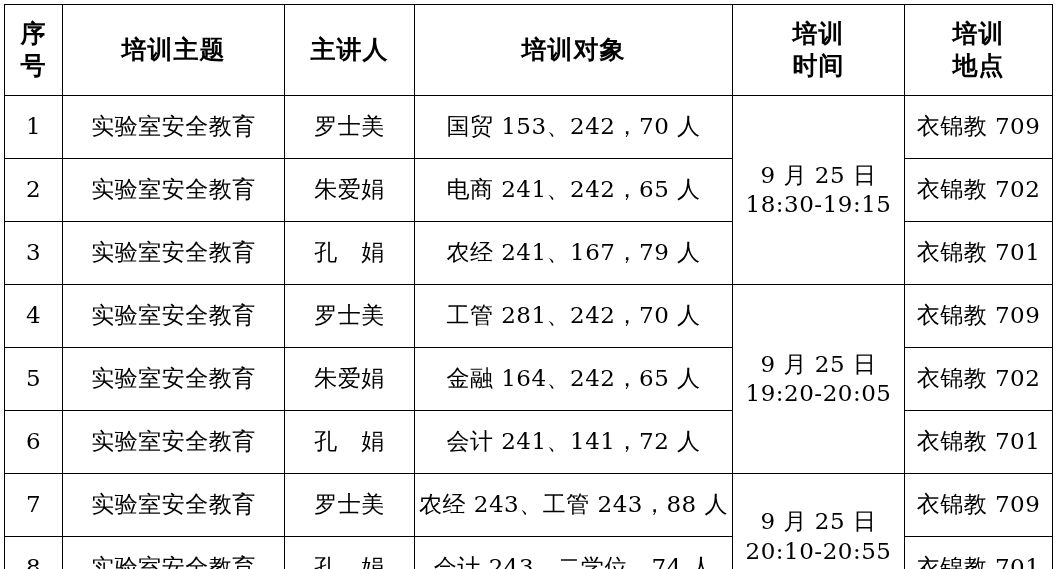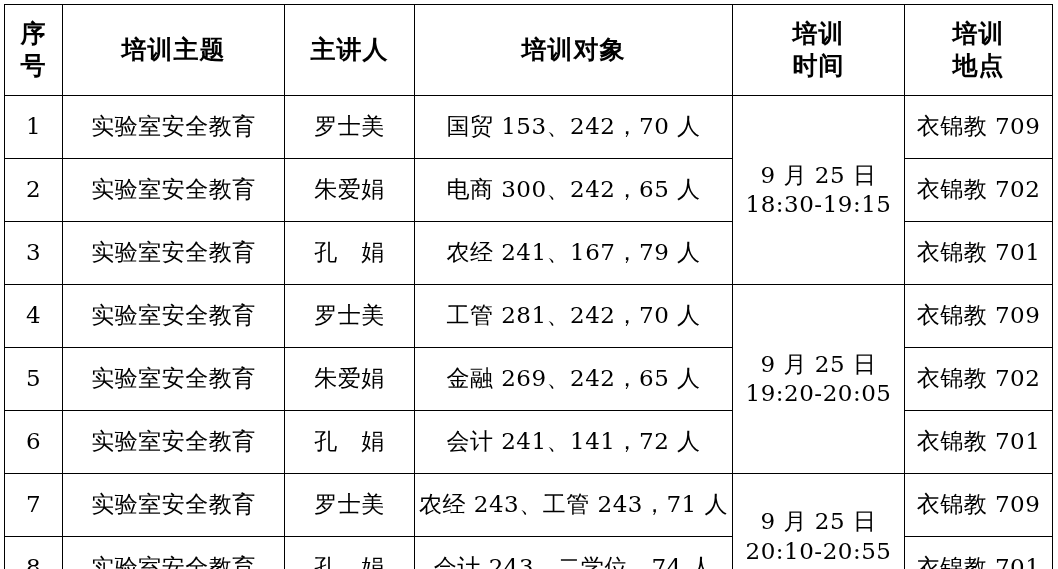--- a/index.html
+++ b/index.html
@@ -96,21 +96,21 @@
         <td class="cell-speaker">罗士美</td>
         <td>国贸 153、242，70 人</td>
         <td class="cell-time" rowspan="3">9 月 25 日
 18:30-19:15</td>
         <td>衣锦教 709</td>
       </tr>
       <tr>
         <td>2</td>
         <td>实验室安全教育</td>
         <td class="cell-speaker">朱爱娟</td>
-        <td>电商 300、242，65 人</td>
+        <td>电商 241、242，65 人</td>
         <td>衣锦教 702</td>
       </tr>
       <tr>
         <td>3</td>
         <td>实验室安全教育</td>
         <td class="cell-speaker">孔　娟</td>
         <td>农经 241、167，79 人</td>
         <td>衣锦教 701</td>
       </tr>
       <tr>
@@ -119,35 +119,35 @@
         <td class="cell-speaker">罗士美</td>
         <td>工管 281、242，70 人</td>
         <td class="cell-time" rowspan="3">9 月 25 日
 19:20-20:05</td>
         <td>衣锦教 709</td>
       </tr>
       <tr>
         <td>5</td>
         <td>实验室安全教育</td>
         <td class="cell-speaker">朱爱娟</td>
-        <td>金融 269、242，65 人</td>
+        <td>金融 164、242，65 人</td>
         <td>衣锦教 702</td>
       </tr>
       <tr>
         <td>6</td>
         <td>实验室安全教育</td>
         <td class="cell-speaker">孔　娟</td>
         <td>会计 241、141，72 人</td>
         <td>衣锦教 701</td>
       </tr>
       <tr>
         <td>7</td>
         <td>实验室安全教育</td>
         <td class="cell-speaker">罗士美</td>
-        <td>农经 243、工管 243，71 人</td>
+        <td>农经 243、工管 243，88 人</td>
         <td class="cell-time" rowspan="2">9 月 25 日
 20:10-20:55</td>
         <td>衣锦教 709</td>
       </tr>
       <tr>
         <td>8</td>
         <td>实验室安全教育</td>
         <td class="cell-speaker">孔　娟</td>
         <td>会计 243、二学位，74 人</td>
         <td>衣锦教 701</td>

